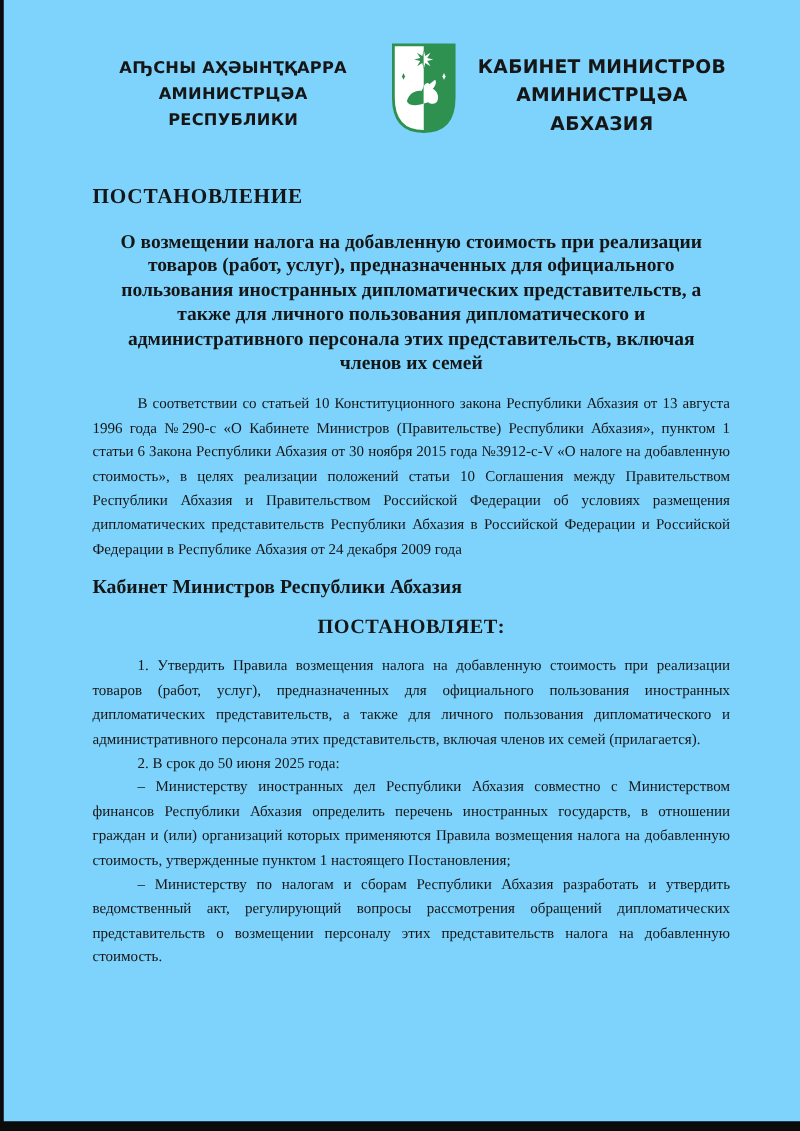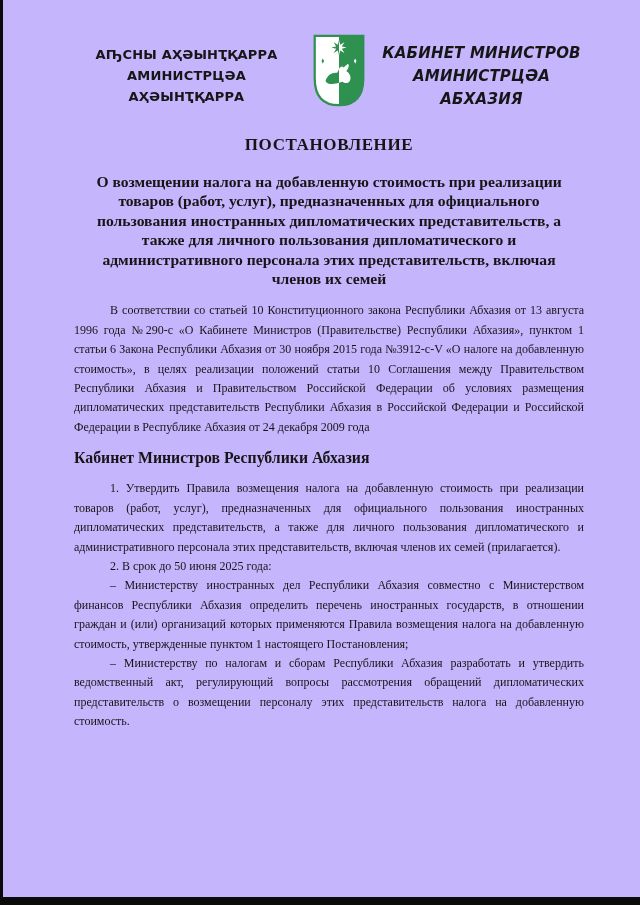--- a/index.html
+++ b/index.html
@@ -1,21 +1,21 @@
 <!DOCTYPE html>
 <html><head>
 <meta charset="utf-8">
 <style>
   html, body { margin: 0; padding: 0; background: #ffffff; }
   .page {
     position: relative;
     width: 640px;
     height: 905px;
     margin: 0 auto;
-    background: #c4b5fd;
+    background: #7dd3fc;
     overflow: hidden;
     box-sizing: border-box;
     padding: 26px 56px 0 74px;
     font-family: "Liberation Serif", "DejaVu Serif", serif;
     color: #161616;
   }
   
   .edge-left {
     position: absolute; left: 0; top: 0;
     width: 3px; height: 100%;
@@ -45,32 +45,31 @@
   }
   .lh-right {
     width: 205px;
     margin-top: 10px;
     font-family: "DejaVu Sans", "Liberation Sans", sans-serif;
     font-weight: bold;
     font-size: 15px;
     line-height: 23px;
     text-align: center;
     letter-spacing: 0.2px;
-    font-style: italic;
   }
   .emblem {
     width: 54px;
     height: 78px;
     flex: 0 0 auto;
     margin: 0 6px;
   }
   
   .doc-title {
-    margin: 24px 0 0 0;
-    text-align: center;
+    margin: 36px 0 0 0;
+    text-align: left;
     font-size: 17px;
     font-weight: bold;
     letter-spacing: 0.6px;
   }
   .doc-subject {
     margin: 17px auto 0 auto;
     max-width: 478px;
     text-align: center;
     font-weight: bold;
     font-size: 15.6px;
@@ -110,21 +109,21 @@
 <body>
 
 <div class="page">
 
   <div class="edge-left"></div>
   <div class="edge-bottom"></div>
 
   <header class="letterhead">
     <div class="lh-left">
       <div>АҦСНЫ АҲӘЫНҬҚАРРА</div>
-      <div>АМИНИСТРЦӘА АҲӘЫНҬҚАРРА</div>
+      <div>АМИНИСТРЦӘА РЕСПУБЛИКИ</div>
     </div>
 
     <div class="emblem">
       <svg viewBox="0 0 60 84" width="54" height="78" aria-hidden="true">
         <defs>
           <clipPath id="cpL">
               <rect x="0" y="0" width="30" height="84"></rect>
             </clipPath>
           <clipPath id="cpR">
               <rect x="30" y="0" width="30" height="84"></rect>
@@ -152,20 +151,21 @@
   </header>
 
   <h1 class="doc-title">ПОСТАНОВЛЕНИЕ</h1>
 
   <p class="doc-subject">О возмещении налога на добавленную стоимость при реализации товаров (работ, услуг), предназначенных для официального пользования иностранных дипломатических представительств, а также для личного пользования дипломатического и административного персонала этих представительств, включая членов их семей</p>
 
   <p class="doc-preamble">В соответствии со статьей 10 Конституционного закона Республики Абхазия от 13 августа 1996 года №290-с «О Кабинете Министров (Правительстве) Республики Абхазия», пунктом 1 статьи 6 Закона Республики Абхазия от 30 ноября 2015 года №3912-с-V «О налоге на добавленную стоимость», в целях реализации положений статьи 10 Соглашения между Правительством Республики Абхазия и Правительством Российской Федерации об условиях размещения дипломатических представительств Республики Абхазия в Российской Федерации и Российской Федерации в Республике Абхазия от 24 декабря 2009 года</p>
 
   <p class="doc-issuer">Кабинет Министров Республики Абхазия</p>
 
+  <p class="doc-resolve">ПОСТАНОВЛЯЕТ:</p>
 
   <div class="doc-items">
     <p>1. Утвердить Правила возмещения налога на добавленную стоимость при реализации товаров (работ, услуг), предназначенных для официального пользования иностранных дипломатических представительств, а также для личного пользования дипломатического и административного персонала этих представительств, включая членов их семей (прилагается).</p>
     <p>2. В срок до 50 июня 2025 года:</p>
     <p>– Министерству иностранных дел Республики Абхазия совместно с Министерством финансов Республики Абхазия определить перечень иностранных государств, в отношении граждан и (или) организаций которых применяются Правила возмещения налога на добавленную стоимость, утвержденные пунктом 1 настоящего Постановления;</p>
     <p>– Министерству по налогам и сборам Республики Абхазия разработать и утвердить ведомственный акт, регулирующий вопросы рассмотрения обращений дипломатических представительств о возмещении персоналу этих представительств налога на добавленную стоимость.</p>
   </div>
 
 </div>
 

